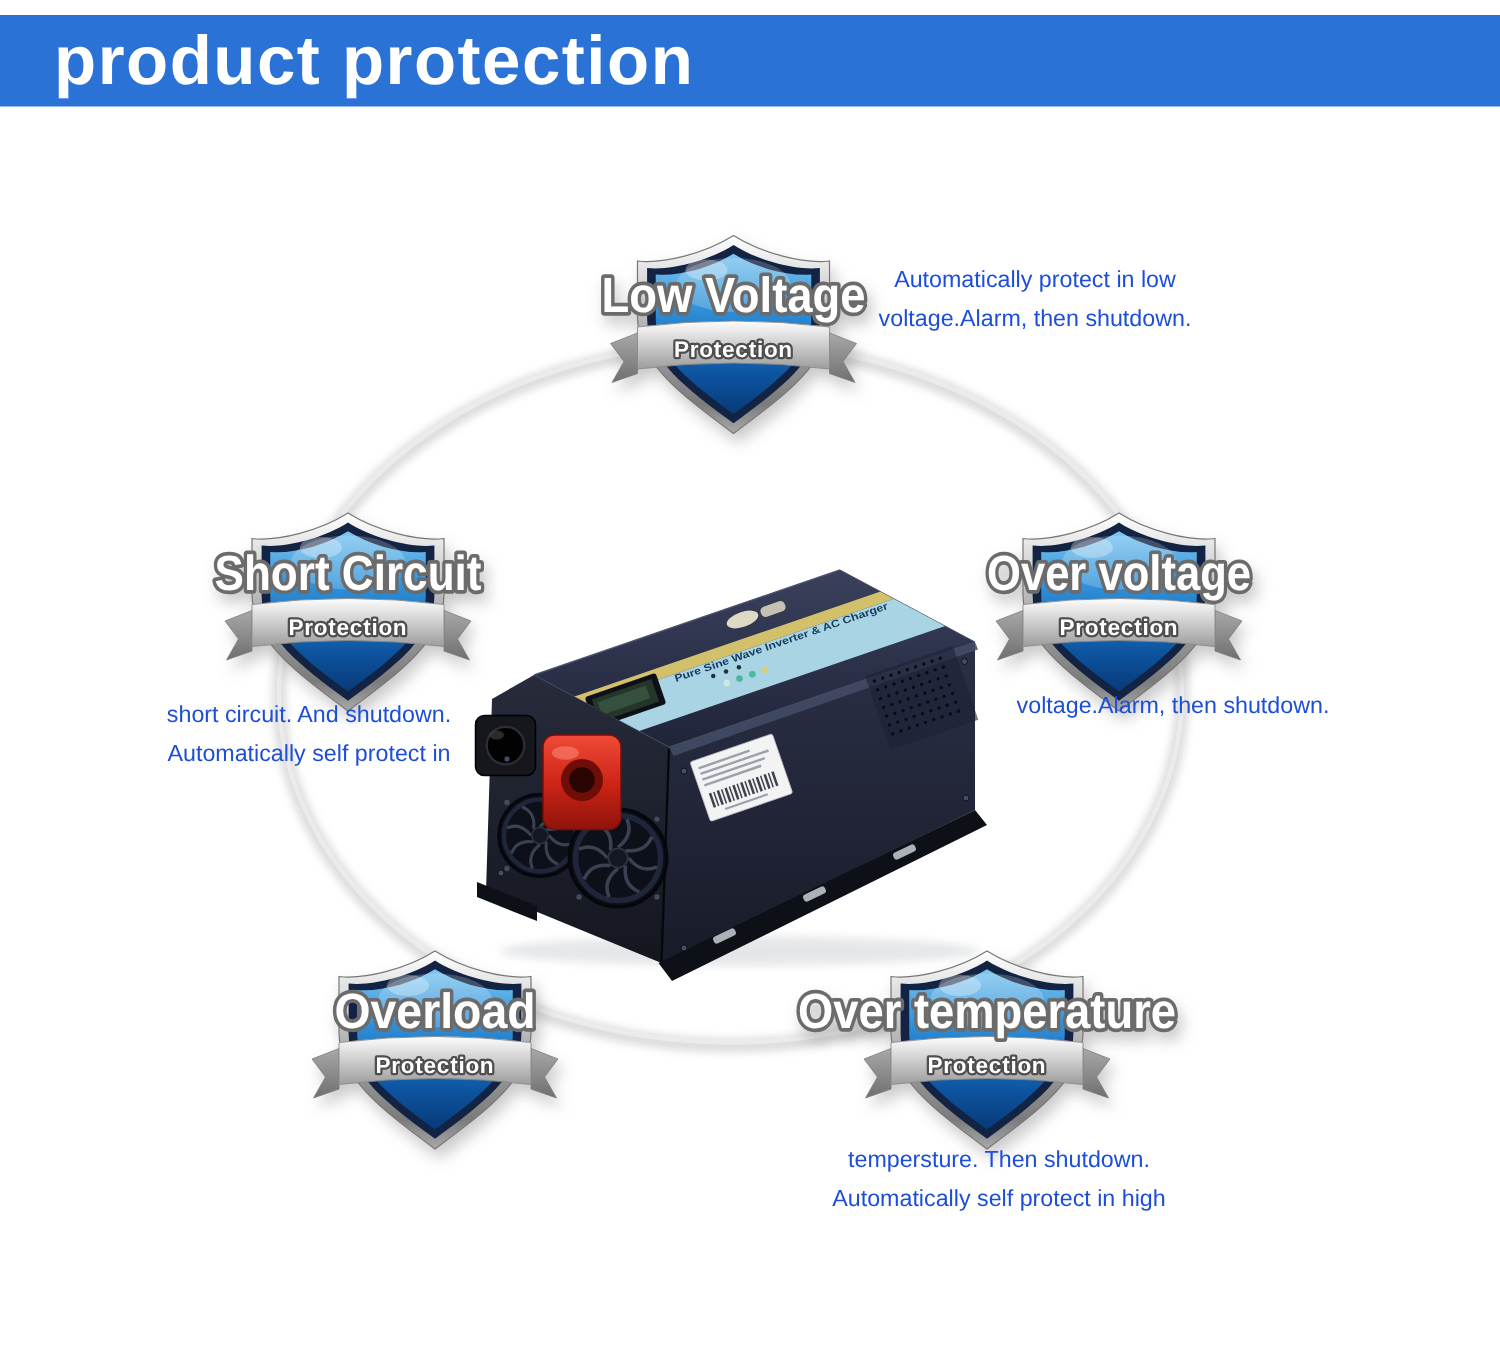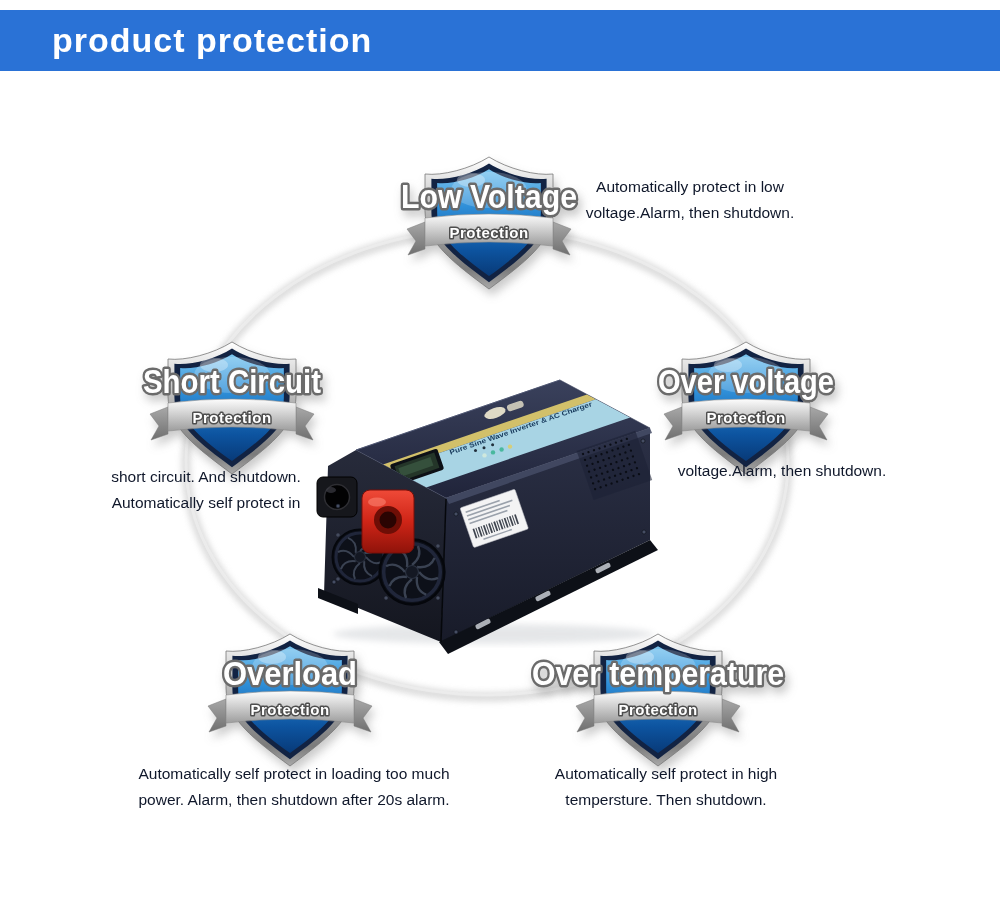--- a/index.html
+++ b/index.html
@@ -1,35 +1,35 @@
 <!DOCTYPE html>
 <html><head>
 <meta charset="utf-8">
 <style>
   html,body{margin:0;padding:0;background:#fff;}
   .stage{position:relative;width:1000px;height:912px;background:#ffffff;overflow:hidden;
          font-family:"Liberation Sans",sans-serif;}
   
   .banner{position:absolute;left:0;top:10px;width:1000px;height:61px;background:#2a72d6;}
-  .banner h1{margin:0;padding-left:52px;font-size:34px;font-weight:bold;color:#ffffff;
+  .banner h1{margin:0;padding-left:36px;font-size:46px;font-weight:bold;color:#ffffff;
              line-height:61px;letter-spacing:1px;white-space:nowrap;}
   
   .lay{position:absolute;overflow:visible;}
   .ring{left:0;top:0;}
   .badge{filter:drop-shadow(3px 6px 5px rgba(80,80,80,0.30));}
   .b-title{font-family:"Liberation Sans",sans-serif;font-weight:bold;font-size:33px;
            fill:#ffffff;stroke:#6b6b6b;stroke-width:5px;paint-order:stroke;
            stroke-linejoin:round;stroke-linecap:round;}
   .b-ribbon{font-family:"Liberation Sans",sans-serif;font-weight:bold;font-size:15px;
             letter-spacing:.5px;fill:#ffffff;stroke:#4e4e4e;stroke-width:3px;
             paint-order:stroke;stroke-linejoin:round;}
   .panel-text{font-family:"Liberation Sans",sans-serif;font-weight:bold;font-size:6.8px;
               fill:#173a5c;}
   
-  .desc{position:absolute;text-align:center;font-size:15.5px;line-height:26px;color:#0f172a;}
+  .desc{position:absolute;text-align:center;font-size:15.5px;line-height:26px;color:#1d4ed8;}
   .desc .line{display:block;}
 </style>
 </head>
 <body>
 
 <div class="stage">
 
   <svg class="lay" width="0" height="0" style="left:0;top:0" aria-hidden="true">
     <defs>
       <linearGradient id="g-chrome" x1="0" y1="0" x2="0" y2="1">
@@ -339,28 +339,24 @@
   </svg>
   <div class="desc" style="left:658px;top:458px;width:248px">
     <span class="line">voltage.Alarm, then shutdown.</span>
   </div>
 
   <svg class="lay badge" style="left:160px;top:631px" width="260" height="150" viewBox="0 0 260 150">
     <use href="#shield-shape"></use>
     <text class="b-title" x="130" y="54" text-anchor="middle" textLength="134" lengthAdjust="spacingAndGlyphs">Overload</text>
     <text class="b-ribbon" x="130" y="84" text-anchor="middle">Protection</text>
   </svg>
-  <div class="desc" style="left:133px;top:761px;width:322px">
-    <span class="line">Automatically self protect in loading too much</span>
-    <span class="line">power. Alarm, then shutdown after 20s alarm.</span>
+
+  <svg class="lay badge" style="left:528px;top:631px" width="260" height="150" viewBox="0 0 260 150">
+    <use href="#shield-shape"></use>
+    <text class="b-title" x="130" y="54" text-anchor="middle" textLength="252" lengthAdjust="spacingAndGlyphs">Over temperature</text>
+    <text class="b-ribbon" x="130" y="84" text-anchor="middle">Protection</text>
+  </svg>
+  <div class="desc" style="left:541px;top:761px;width:250px">
+    <span class="line">tempersture. Then shutdown.</span>
+    <span class="line">Automatically self protect in high</span>
   </div>
 
-  <svg class="lay badge" style="left:528px;top:631px" width="260" height="150" viewBox="0 0 260 150">
-    <use href="#shield-shape"></use>
-    <text class="b-title" x="130" y="54" text-anchor="middle" textLength="252" lengthAdjust="spacingAndGlyphs">Over temperature</text>
-    <text class="b-ribbon" x="130" y="84" text-anchor="middle">Protection</text>
-  </svg>
-  <div class="desc" style="left:541px;top:761px;width:250px">
-    <span class="line">Automatically self protect in high</span>
-    <span class="line">tempersture. Then shutdown.</span>
-  </div>
-
 </div>
 
 </body></html>

